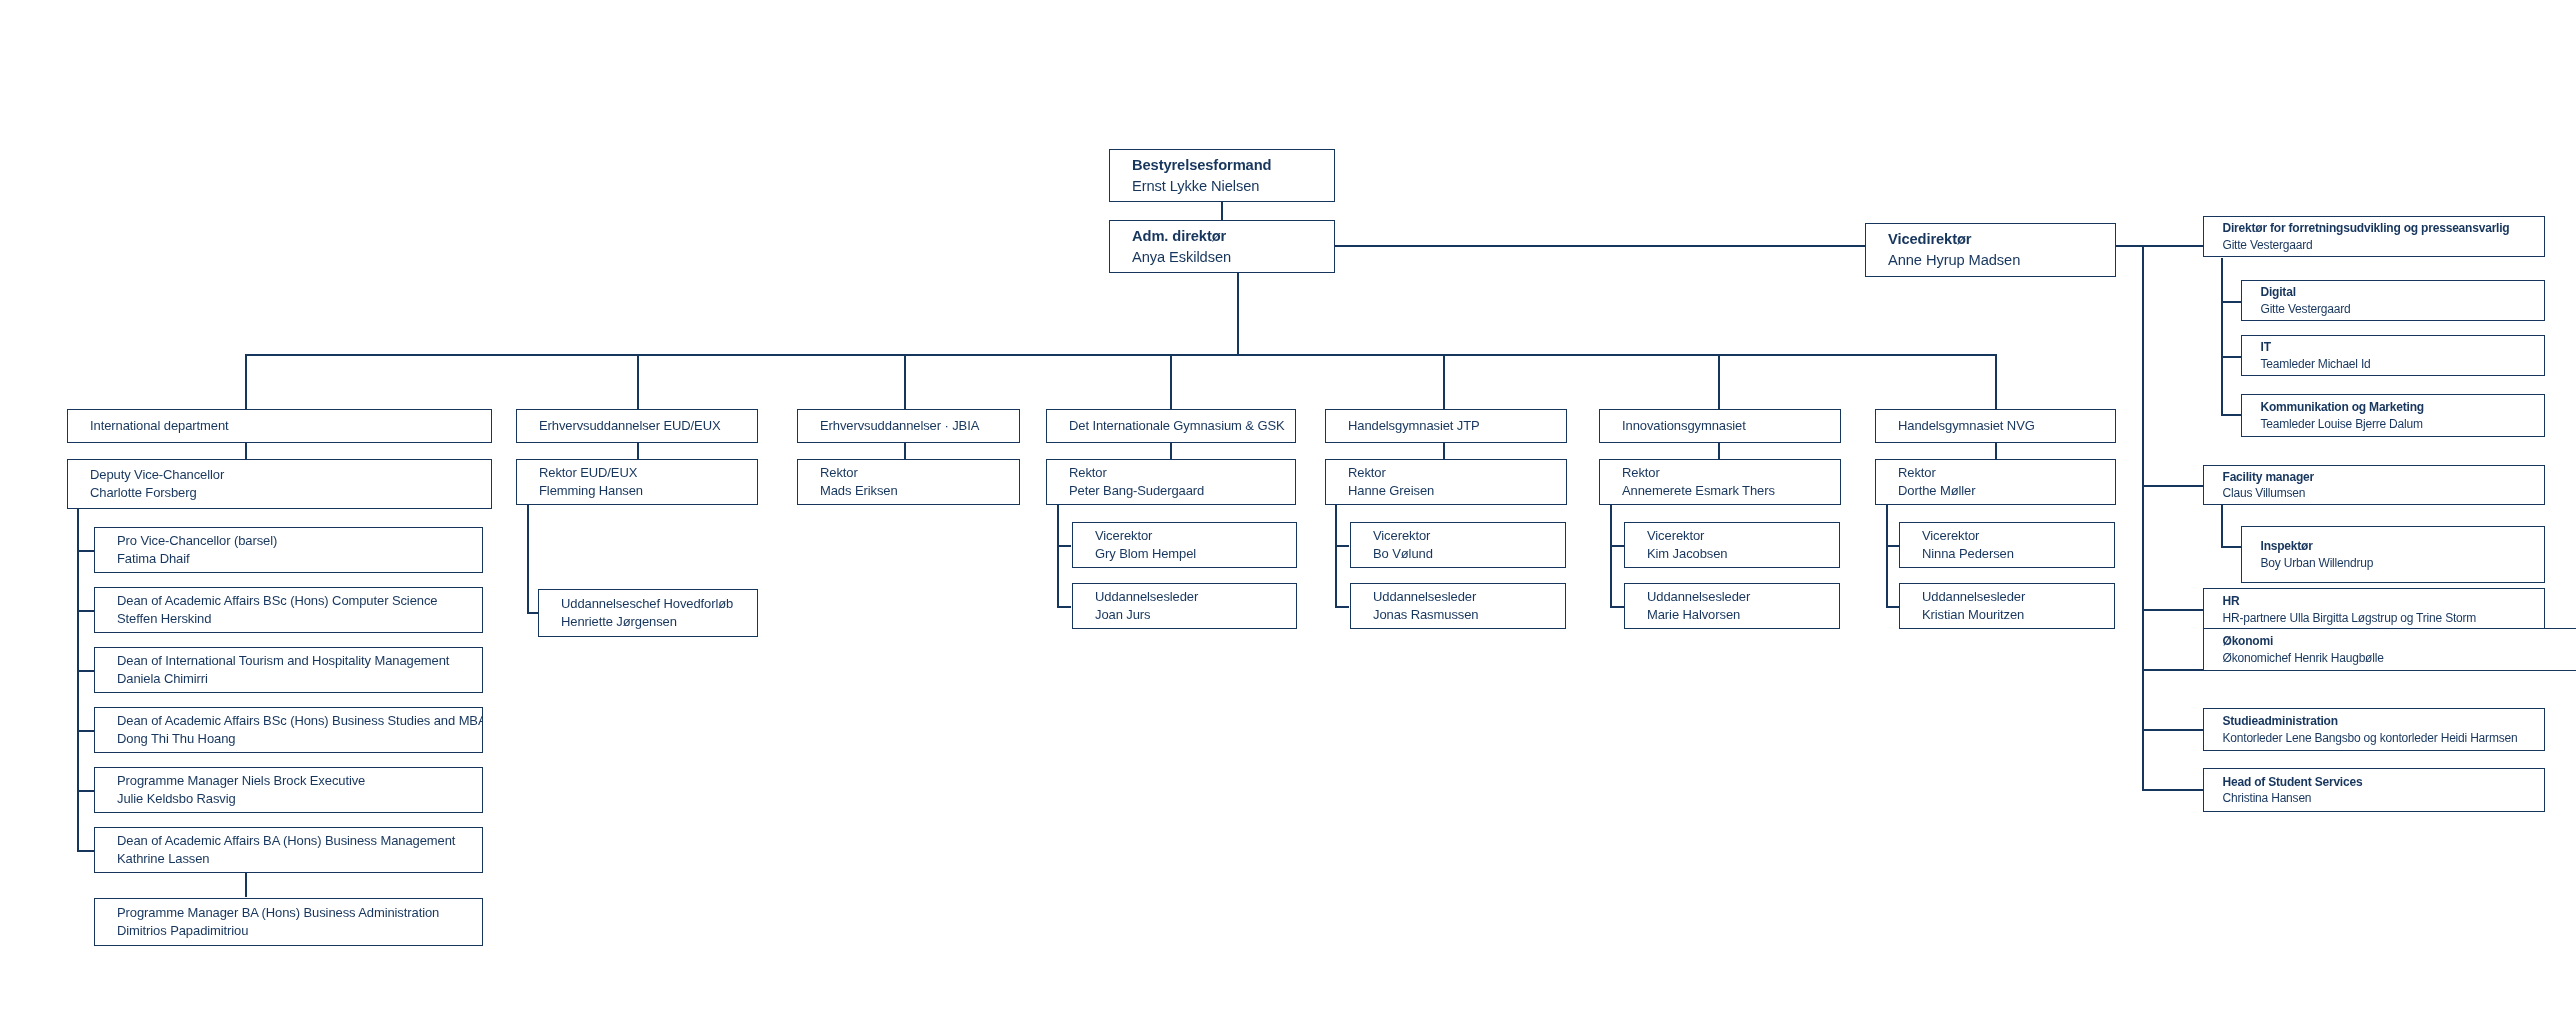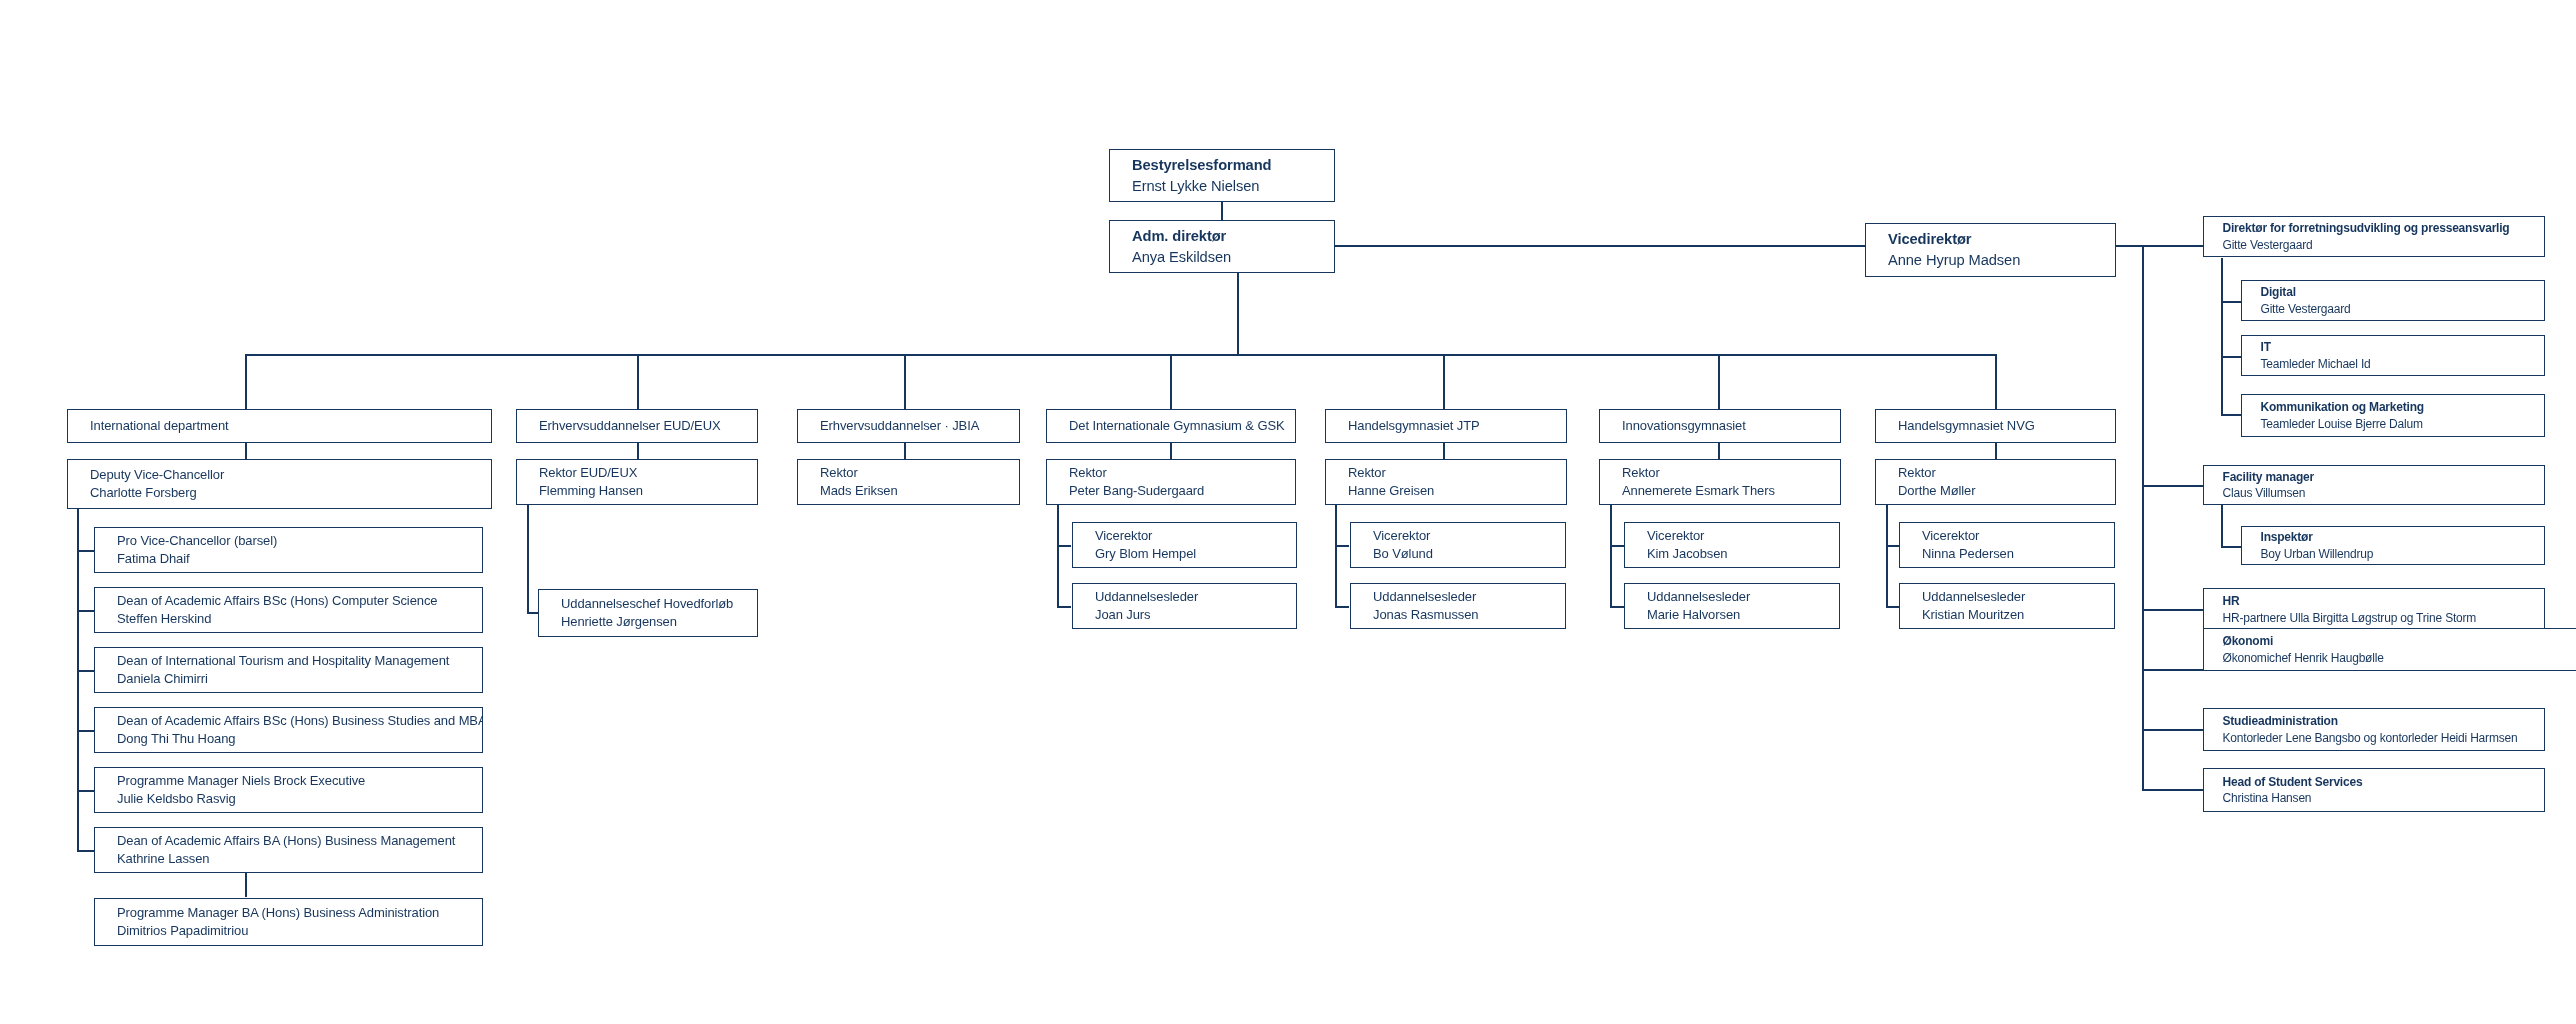--- a/index.html
+++ b/index.html
@@ -138,21 +138,21 @@
   <div class="box rightcol bold-title" style="left:2241px;top:394px;width:304px;height:43px;">
     <div class="t">Kommunikation og Marketing</div>
     <div class="n">Teamleder Louise Bjerre Dalum</div>
   </div>
 
   <div class="box rightcol bold-title" style="left:2203px;top:465px;width:342px;height:40px;">
     <div class="t">Facility manager</div>
     <div class="n">Claus Villumsen</div>
   </div>
 
-  <div class="box rightcol bold-title" style="left:2241px;top:526px;width:304px;height:39px;">
+  <div class="box rightcol bold-title" style="left:2241px;top:526px;width:304px;height:57px;">
     <div class="t">Inspektør</div>
     <div class="n">Boy Urban Willendrup</div>
   </div>
 
   <div class="box rightcol bold-title" style="left:2203px;top:588px;width:342px;height:43px;">
     <div class="t">HR</div>
     <div class="n">HR-partnere Ulla Birgitta Løgstrup og Trine Storm</div>
   </div>
 
   <div class="box rightcol bold-title" style="left:2203px;top:628px;width:393px;height:43px;">

